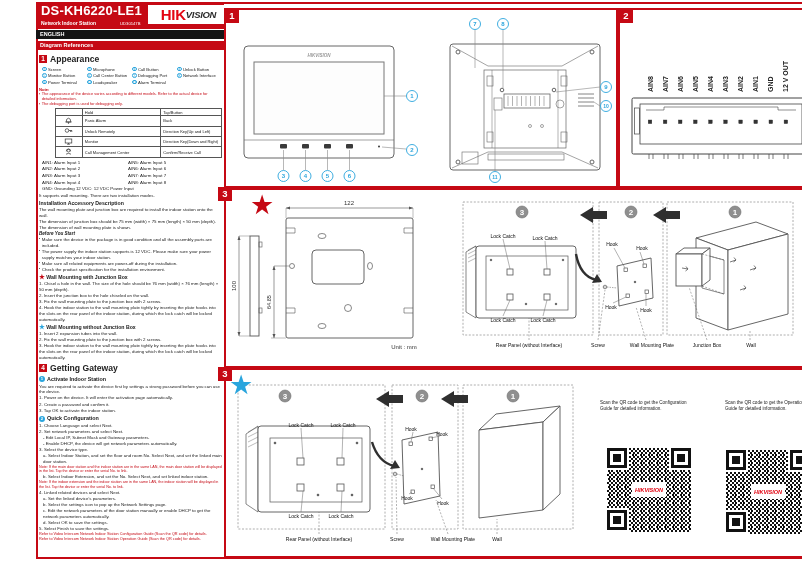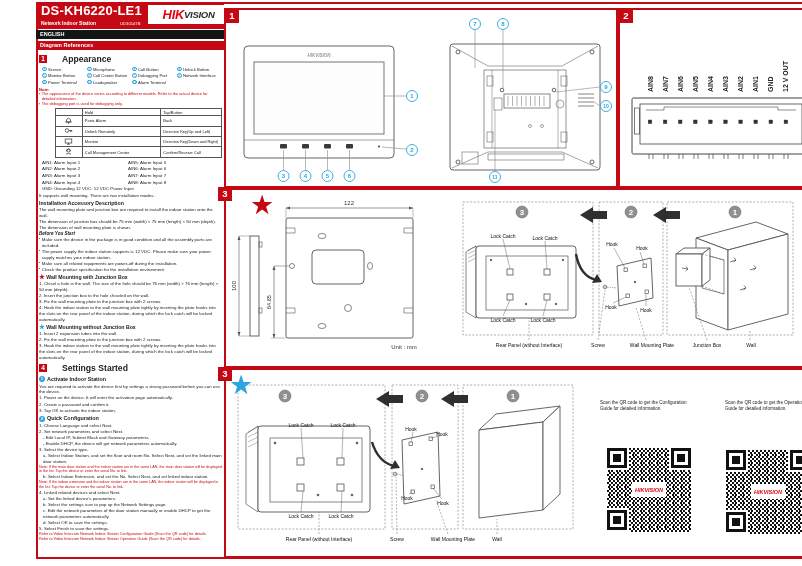--- a/index.html
+++ b/index.html
@@ -15,28 +15,28 @@
   .panel svg{position:absolute;left:0;top:0;}
   .tab{position:absolute;width:14px;height:14px;background:var(--red);color:#fff;font-size:9.5px;font-weight:bold;
        text-align:center;line-height:14px;z-index:5;}
   .tab1{left:197px;top:9px;} .tab2{left:591px;top:9px;} .tab3a{left:190px;top:187px;} .tab3b{left:190px;top:367px;}
   
   .hdr{position:absolute;left:8px;top:2px;width:188px;height:27px;background:var(--red);color:#fff;}
   .hdr-title{position:absolute;left:5px;top:1px;font-size:13px;font-weight:bold;letter-spacing:.2px;}
   .hdr-sub{position:absolute;left:5px;top:18px;font-size:5px;font-weight:bold;}
   .hdr-code{position:absolute;left:84px;top:19px;font-size:4.2px;}
   .logo-box{position:absolute;left:112px;top:3px;width:81px;height:19px;background:#fff;display:flex;align-items:center;justify-content:center;}
-  .logo-hik{color:#e30613;font-weight:bold;font-style:italic;font-size:13px;letter-spacing:-.3px;}
+  .logo-hik{color:#e30613;font-weight:bold;font-size:15px;letter-spacing:-.3px;}
   .logo-vision{color:#2b2b2b;font-weight:bold;font-style:italic;font-size:9.5px;letter-spacing:-.3px;}
   .bar{position:absolute;left:8px;width:188px;height:9px;color:#fff;font-size:5.5px;font-weight:bold;line-height:9px;padding-left:4px;box-sizing:border-box;}
   .bar-en{top:30px;background:#151515;}
   .bar-dr{top:40.5px;background:var(--red);}
   
   .leftcol{position:absolute;left:11px;top:51px;width:183px;height:504px;font-size:4.4px;line-height:1.3;}
-  .h-big{display:flex;align-items:center;gap:15px;font-size:8.6px;font-weight:bold;color:#222;margin:2.5px 0 1.5px;}
+  .h-big{display:flex;align-items:center;gap:3px;font-size:8.6px;font-weight:bold;color:#222;margin:2.5px 0 1.5px;}
   .secnum{flex:none;width:8px;height:8px;background:var(--red);color:#fff;font-size:6.5px;font-weight:bold;text-align:center;line-height:8px;}
   .app-items{display:flex;flex-wrap:wrap;margin-left:3px;}
   .app-item{width:25%;display:flex;gap:1.2px;align-items:flex-start;margin:.5px 0;box-sizing:border-box;padding-right:2px;font-size:4.2px;}
   .cnum{flex:none;width:4.8px;height:4.8px;border:.6px solid var(--blue);color:var(--blue);border-radius:50%;
         font-size:3.2px;line-height:4.6px;text-align:center;box-sizing:border-box;}
   .note-h{color:var(--red);font-weight:bold;font-size:4.1px;margin-top:1px;}
   .note{color:var(--red);font-size:3.9px;line-height:1.25;display:flex;gap:1.5px;}
   .note::before{content:"▪";font-size:3.4px;}
   .ftable{border-collapse:collapse;margin:1.5px 0 2px 16px;}
   .ftable td,.ftable th{border:.6px solid #555;font-size:4px;padding:.6px 2px;font-weight:normal;text-align:left;vertical-align:middle;}
@@ -255,21 +255,21 @@
     </div>
     <div>
 
     <p class="ln-s">1. Insert 2 expansion tubes into the wall.</p>
         <p class="ln-s">2. Fix the wall mounting plate to the junction box with 2 screws.</p>
         <p class="ln-s">3. Hook the indoor station to the wall mounting plate tightly by inserting the plate hooks into the slots on the rear panel of the indoor station, during which the lock catch will be locked automatically.</p>
       </div>
 
     <div class="h-big">
       <span class="secnum">4</span>
-      <span>Settings Started</span>
+      <span>Getting Gateway</span>
     </div>
     <div class="gs-sub">
       <span class="gs-cnum">1</span>
       <span>Activate Indoor Station</span>
     </div>
     <p class="body-p">You are required to activate the device first by settings a strong password before you can use the device.</p>
     <div>
 
     <p class="ln-s">1. Power on the device. It will enter the activation page automatically.</p>
         <p class="ln-s">2. Create a password and confirm it.</p>

